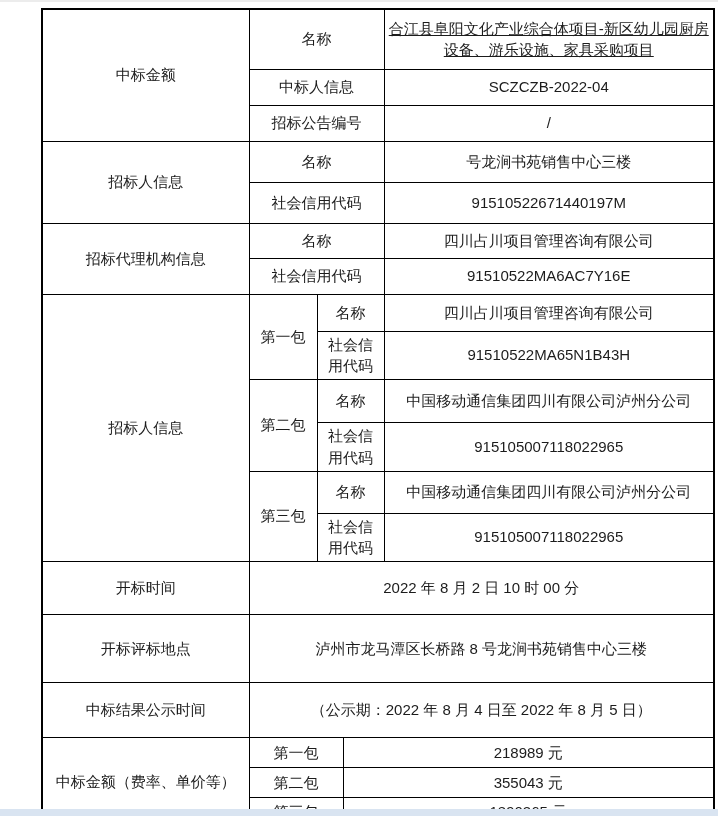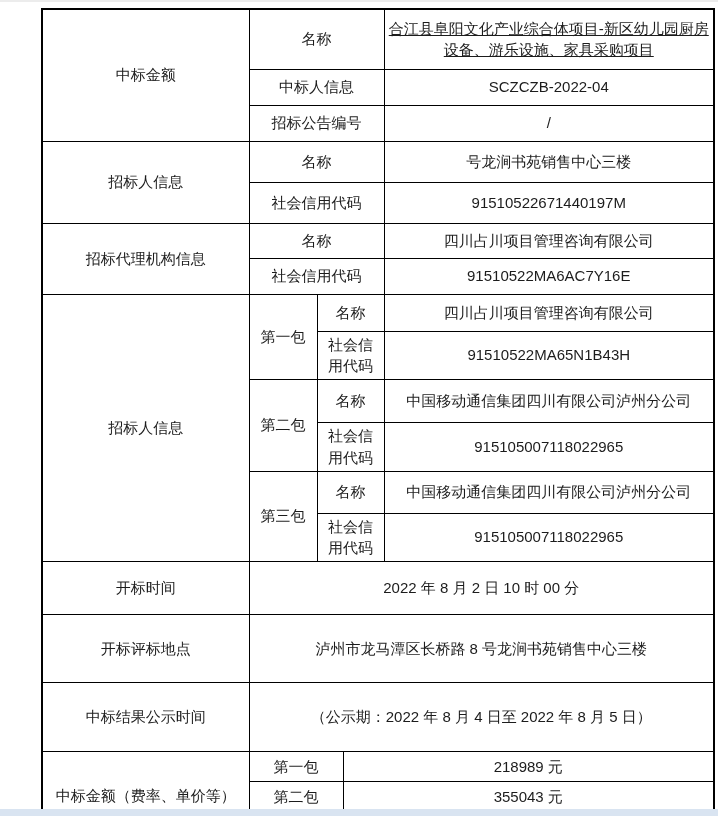--- a/index.html
+++ b/index.html
@@ -128,21 +128,21 @@
     </tr>
 
     <tr style="height:53px">
       <td>开标时间</td>
       <td colspan="4">2022 年 8 月 2 日 10 时 00 分</td>
     </tr>
     <tr style="height:68px">
       <td>开标评标地点</td>
       <td colspan="4">泸州市龙马潭区长桥路 8 号龙涧书苑销售中心三楼</td>
     </tr>
-    <tr style="height:69px">
+    <tr style="height:55px">
       <td>中标结果公示时间</td>
       <td colspan="4">（公示期：2022 年 8 月 4 日至 2022 年 8 月 5 日）</td>
     </tr>
 
     <tr style="height:30px">
       <td rowspan="3">中标金额（费率、单价等）</td>
       <td colspan="2">第一包</td>
       <td colspan="2">218989 元</td>
     </tr>
     <tr style="height:30px">

